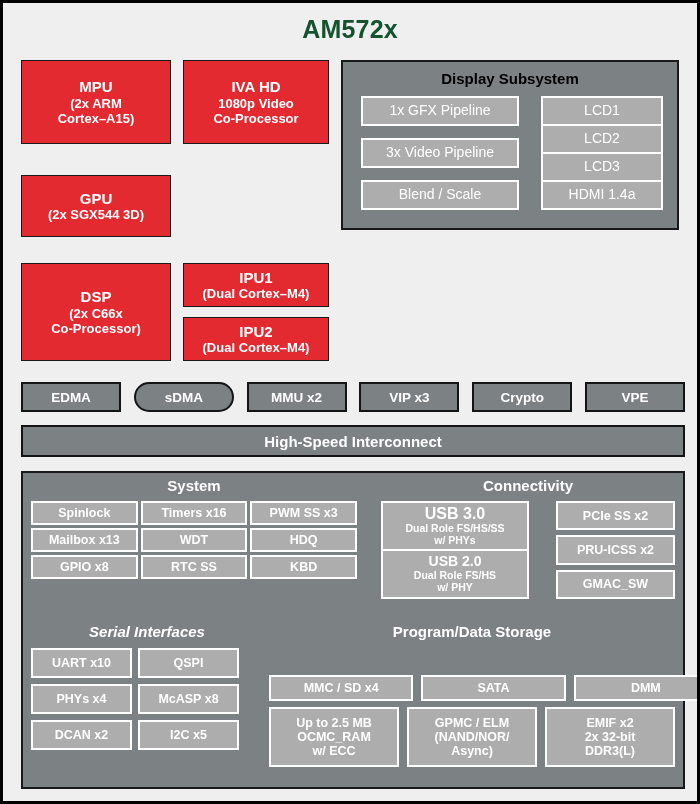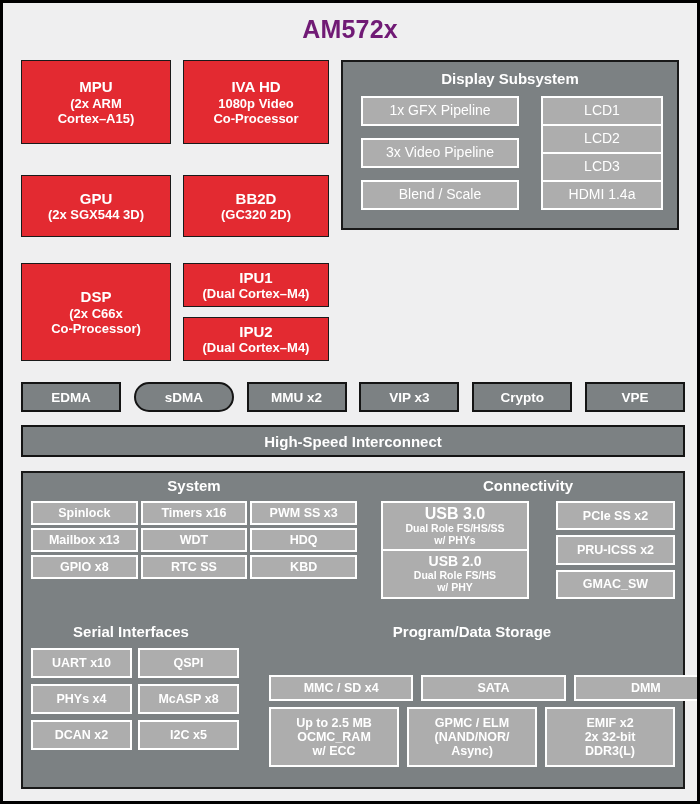--- a/index.html
+++ b/index.html
@@ -20,21 +20,21 @@
   }
 
   
   #title {
     position: absolute;
     left: 0; top: 12px;
     width: 694px;
     text-align: center;
     font-size: 25px;
     font-weight: bold;
-    color: #701a75;
+    color: #14532d;
     letter-spacing: 0.2px;
   }
 
   
   .red-block {
     position: absolute;
     background: #e32a31;
     border: 1px solid #1a1a1a;
     color: #ffffff;
     font-weight: bold;
@@ -50,21 +50,21 @@
 
   .gray-panel {
     position: absolute;
     background: #7c8183;
     border: 2px solid #191919;
   }
 
   .panel-title {
     width: 100%;
     text-align: center;
-    color: #ffffff;
+    color: #000000;
     font-weight: bold;
     font-size: 15px;
   }
 
   
   .pill {
     background: #adadad;
     border: 2px solid #ffffff;
     color: #ffffff;
     display: flex;
@@ -118,21 +118,21 @@
   #sys-grid   { left: 28px;  top: 498px; width: 326px;
                 grid-template-columns: repeat(3, 1fr);
                 grid-gap: 3px 3px; }
   #conn-usb   { left: 378px; top: 498px; width: 148px; }
   #conn-usb .pill { height: 50px; margin-top: -2px; }
   #conn-usb .pill:first-child { margin-top: 0; }
   #conn-right { left: 534px; top: 498px; width: 138px;
                 display: grid; grid-template-rows: repeat(3, 1fr);
                 grid-gap: 5px; height: 98px; }
 
-  #serial-title { left: 28px; top: 620px; width: 200px; }
+  #serial-title { left: 44px; top: 620px; width: 200px; font-style: italic; }
   #serial-grid  { left: 28px; top: 645px; width: 208px;
                   grid-template-columns: repeat(2, 1fr);
                   grid-gap: 6px 6px; }
   #serial-grid .pill { height: 30px; }
 
   #storage-title { left: 266px; top: 620px; width: 406px; }
   #storage-top   { left: 266px; top: 672px; width: 449px;
                    grid-template-columns: repeat(3, 1fr);
                    grid-gap: 8px; }
   #storage-top .pill { height: 26px; }
@@ -156,24 +156,20 @@
   <div class="red-block" style="left:180px; top:57px; width:146px; height:84px;">
     <span class="t1">IVA HD</span>
     <span class="t2 ml">1080p Video<br>Co-Processor</span>
   </div>
 
   <div class="red-block" style="left:18px; top:172px; width:150px; height:62px;">
     <span class="t1">GPU</span>
     <span class="t2 ml">(2x SGX544 3D)</span>
   </div>
 
-  <div class="red-block" style="left:180px; top:172px; width:146px; height:62px;">
-    <span class="t1">BB2D</span>
-    <span class="t2 ml">(GC320 2D)</span>
-  </div>
 
   <div class="red-block" style="left:18px; top:260px; width:150px; height:98px;">
     <span class="t1">DSP</span>
     <span class="t2 ml">(2x C66x<br>Co-Processor)</span>
   </div>
 
   <div class="red-block" style="left:180px; top:260px; width:146px; height:44px;">
     <span class="t1">IPU1</span>
     <span class="t2 ml">(Dual Cortex–M4)</span>
   </div>

